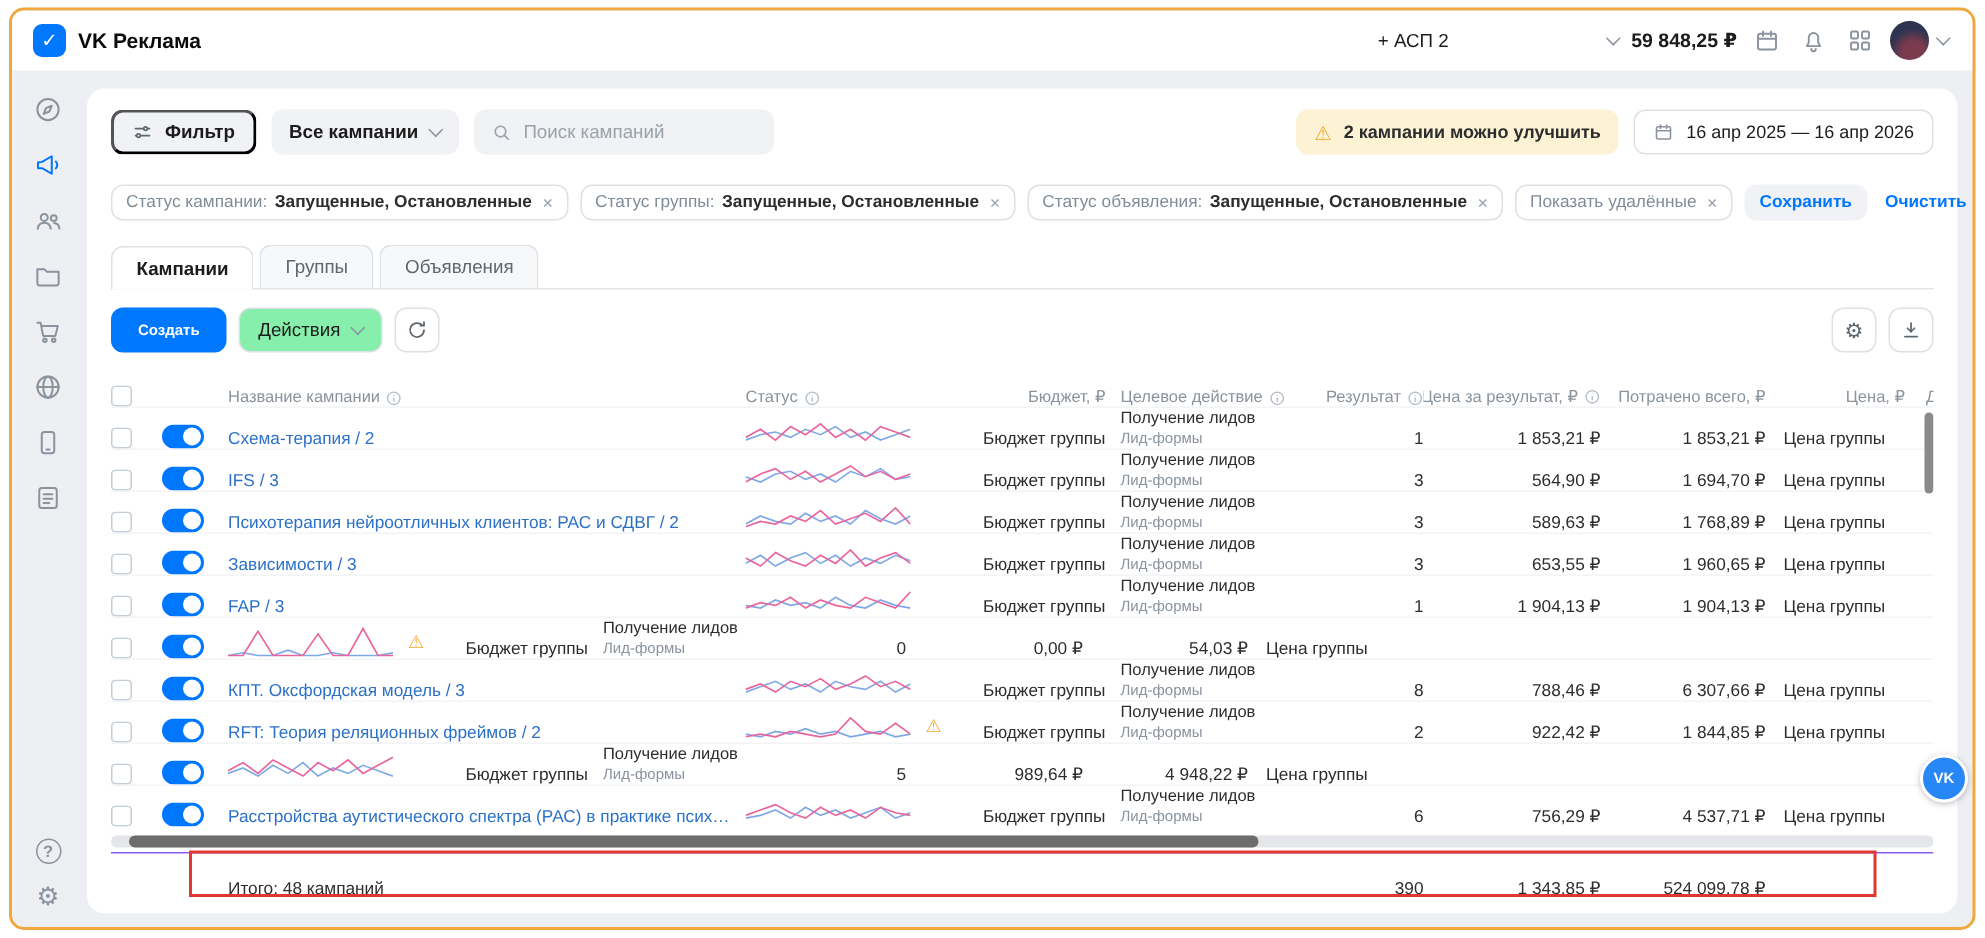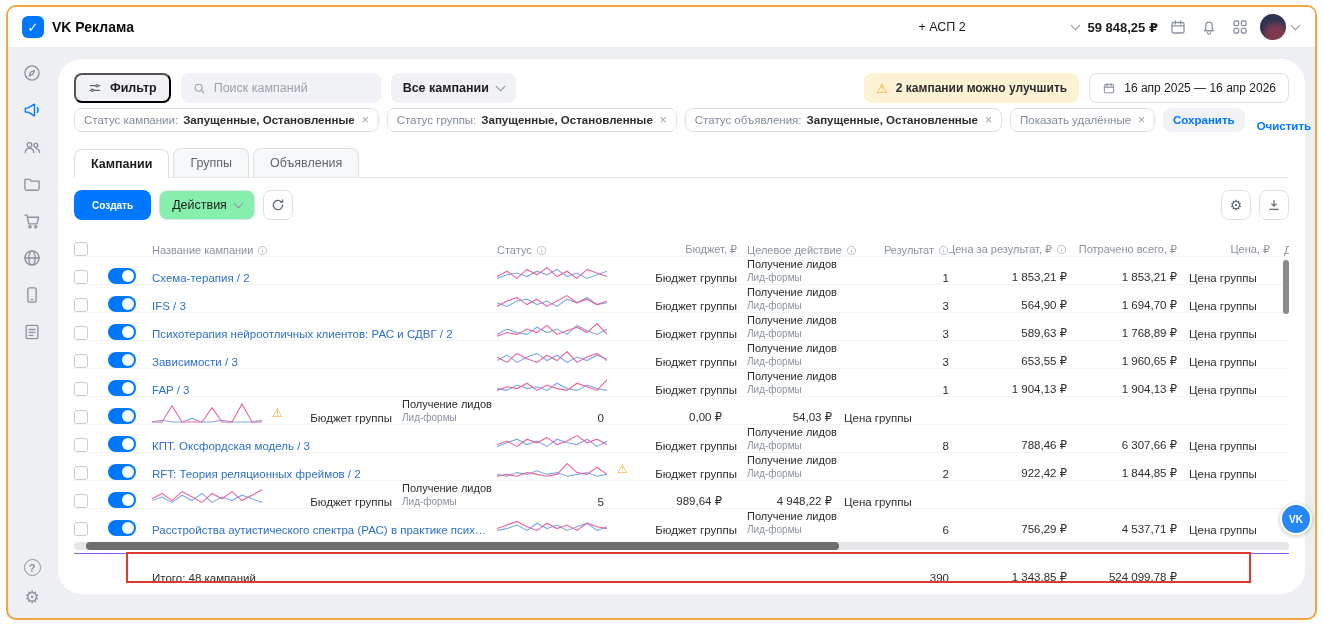--- a/index.html
+++ b/index.html
@@ -18,31 +18,31 @@
 .chev{width:7px;height:7px;border-right:1.5px solid #8a939e;border-bottom:1.5px solid #8a939e;transform:rotate(45deg);display:inline-block;margin-top:-4px}
 .main{flex:1;display:flex;min-height:0}
 .sidebar{width:48px;display:flex;flex-direction:column;align-items:center;padding:16px 0 12px}
 .side-top{display:flex;flex-direction:column;gap:17px;align-items:center}
 .side-icon{width:20px;height:20px;color:#8a939e;display:flex;align-items:center;justify-content:center}
 .side-icon.active{color:#0077ff}
 .side-bottom{margin-top:auto;display:flex;flex-direction:column;gap:13px;align-items:center}
 .help-circle{width:17px;height:17px;border:1.5px solid #8a939e;border-radius:50%;color:#8a939e;font-size:11px;display:flex;align-items:center;justify-content:center;font-weight:700}
 .gear-glyph{font-size:17px;color:#8a939e;line-height:1}
 .content{flex:1;padding:12px 10px 0 2px;min-width:0}
-.card{background:#fff;border-radius:24px;padding:14px 16px 10px;position:relative}
+.card{background:#fff;border-radius:12px;padding:14px 16px 10px;position:relative}
 .filter-row{display:flex;align-items:center;gap:10px}
 .pill{height:30px;border-radius:8px;display:flex;align-items:center;gap:8px;padding:0 12px;font-size:12.5px;color:#1c1c1c;background:#f0f2f5}
 .search-pill{width:200px}
 .search-pill input{border:none;background:transparent;outline:none;font-size:12.5px;width:150px;font-family:inherit;color:#1c1c1c}
 .search-pill input::placeholder{color:#9aa3ac}
 .fr-right{margin-left:auto;display:flex;align-items:center;gap:10px}
 .notice{height:30px;border-radius:8px;background:#fdf2d4;display:flex;align-items:center;gap:8px;padding:0 12px;font-size:12px;font-weight:600;color:#2c2d2e}
 .warn-tri{color:#f5a623;font-size:13px;line-height:1}
 .daterange{height:30px;border:1px solid #dce1e6;border-radius:8px;background:#fff;display:flex;align-items:center;gap:8px;padding:0 12px;font-size:12px;color:#1c1c1c}
-.chips-row{display:flex;align-items:flex-end;gap:8px;margin-top:5px;white-space:nowrap}
+.chips-row{display:flex;align-items:center;gap:8px;margin-top:20px;white-space:nowrap}
 .chip{height:24px;border:1px solid #dce1e6;border-radius:8px;display:flex;align-items:center;gap:5px;padding:0 9px;font-size:11.5px;color:#818c99}
 .chip-value{color:#2c2d2e;font-weight:700}
 .chip-x{color:#99a2ad;font-size:12px;margin-left:2px;cursor:pointer}
 .link-pill{height:24px;border-radius:8px;background:#f0f2f5;display:flex;align-items:center;padding:0 10px;font-size:11.5px;color:#0077ff;font-weight:700;cursor:pointer}
 .link-plain{font-size:11.5px;color:#0077ff;font-weight:700;margin-left:4px;cursor:pointer}
 .tabs{display:flex;gap:4px;margin-top:16px;border-bottom:1px solid #e3e6ea}
 .tab{padding:7px 16px 6px;font-size:12.5px;color:#5d6770;border:1px solid #dce1e6;border-bottom:none;border-radius:8px 8px 0 0;background:#f7f8fa;cursor:pointer}
 .tab.active{background:#fff;color:#1c1c1c;font-weight:700;position:relative;top:1px;padding-bottom:7px}
 .toolbar{display:flex;align-items:center;gap:8px;margin-top:12px}
 .btn-primary{height:30px;background:#0077ff;color:#fff;border:none;border-radius:8px;padding:0 18px;font-size:10px;font-weight:700;display:flex;align-items:center;font-family:inherit;cursor:pointer}
@@ -194,30 +194,30 @@
 
         <div class="filter-row">
           <button class="pill">
             <svg width="14" height="14" viewBox="0 0 24 24" fill="none" stroke="#5d6770" stroke-width="2" stroke-linecap="round">
                 <path d="M4 8h10M18 8h2M4 16h2M10 16h10"></path>
                 <circle cx="15.5" cy="8" r="2" fill="#fff"></circle>
                 <circle cx="7.5" cy="16" r="2" fill="#fff"></circle>
               </svg>
             <span style="font-weight:600">Фильтр</span>
           </button>
+          <div class="pill">
+            <span style="font-weight:600">Все кампании</span>
+            <span class="chev"></span>
+          </div>
           <div class="pill search-pill">
             <svg width="13" height="13" viewBox="0 0 24 24" fill="none" stroke="#9aa3ac" stroke-width="2" stroke-linecap="round">
                 <circle cx="10.5" cy="10.5" r="6.5"></circle>
                 <path d="M15.5 15.5L20 20"></path>
               </svg>
             <input placeholder="Поиск кампаний" style="">
-          </div>
-          <div class="pill">
-            <span style="font-weight:600">Все кампании</span>
-            <span class="chev"></span>
           </div>
           <div class="fr-right">
             <div class="notice">
               <span class="warn-tri">⚠</span>
               <span>2 кампании можно улучшить</span>
             </div>
             <div class="daterange">
               <svg width="14" height="14" viewBox="0 0 24 24" fill="none" stroke="#8a939e" stroke-width="1.8" stroke-linecap="round">
                   <rect x="4" y="6" width="16" height="14" rx="2"></rect>
                   <path d="M4 10.5h16M8.5 4v4M15.5 4v4"></path>

